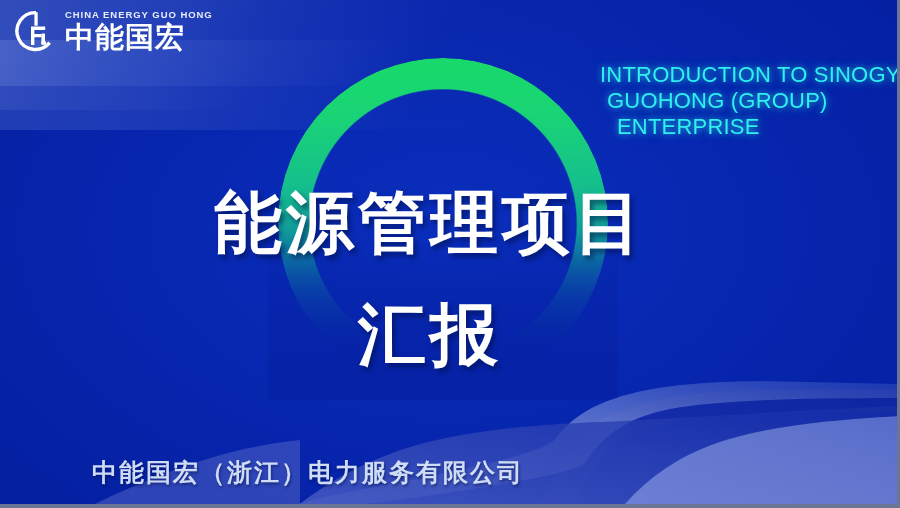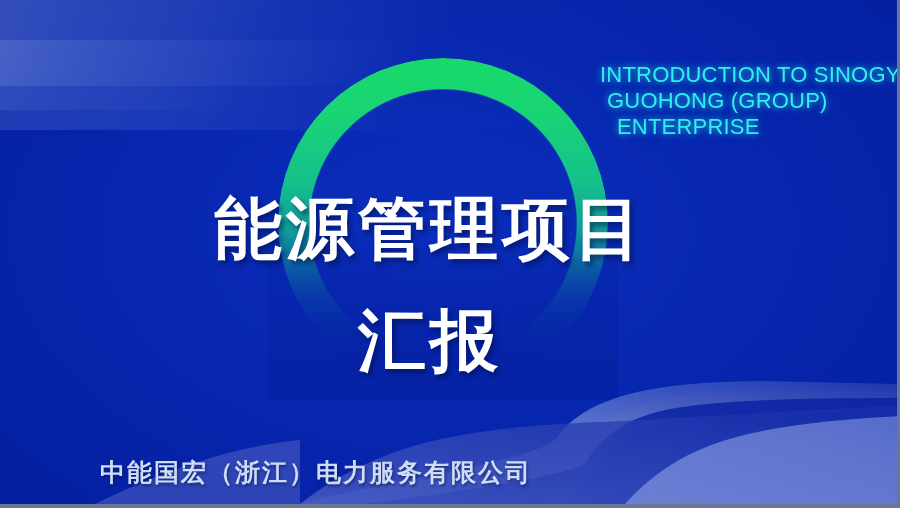--- a/index.html
+++ b/index.html
@@ -156,36 +156,36 @@
   .eng-title .l3 { padding-left: 17px; }
 
   
   .main-title {
     position: absolute;
     left: 0;
     top: 180px;
     width: 860px;
     text-align: center;
     color: #ffffff;
-    font-family: Liberation Sans, sans-serif;
+    font-family: Liberation Mono, monospace;
     font-weight: bold;
     font-size: 68px;
     line-height: 96px;
     letter-spacing: 4px;
     text-shadow: 3px 4px 5px rgba(2,14,70,0.55);
   }
   .main-title .line2 {
     display: block;
     margin-top: 16px;
   }
 
   
   .company {
     position: absolute;
-    left: 100px;
+    left: 92px;
     bottom: 15px;
     color: #cfdcf5;
     font-family: Liberation Serif, serif;
     font-size: 25px;
     font-weight: bold;
     letter-spacing: 2px;
     text-shadow: 1px 2px 3px rgba(2,14,70,0.5);
     white-space: nowrap;
   }
 </style>
@@ -233,20 +233,39 @@
       <path d="M900,30 L900,44 C782,44 712,47 670,55 C628,63 602,82 586,108 C576,124 368,150 360,150 L300,150 C318,140 542,108 556,84 C588,42 650,28 762,27 Z" fill="url(#rg2)"></path>
 
       <path d="M900,52 L900,150 L300,150 C320,134 352,114 390,100 C436,82 500,72 600,68 C690,64 800,56 900,52 Z" fill="url(#rg1)"></path>
 
       <path d="M300,150 L95,150 C140,128 190,108 240,96 C262,91 282,88 300,86 Z" fill="#3c52be" opacity="0.75"></path>
 
       <path d="M900,62 L900,150 L625,150 C648,124 680,100 726,86 C772,72 836,65 900,62 Z" fill="url(#rg3)"></path>
     </svg>
   </div>
 
+  <div class="logo">
+    <div class="logo-mark">
+      <svg viewBox="0 0 44 44" width="44" height="44">
+        <g fill="none" stroke="#ffffff" stroke-width="3.4">
+          <path d="M22 3.6 A18.4 18.4 0 1 0 35.6 33.6" stroke-linecap="butt"></path>
+        </g>
+        <g fill="#ffffff">
+          <rect x="20.4" y="3.2" width="3.3" height="13.5" rx="0.4"></rect>
+          <path d="M17.0 17.6 h14.2 v3.4 h-10.8 v4.0 h7.1 v3.3 h-7.1 v7.6 h-3.4 z"></path>
+          <rect x="27.4" y="24.6" width="3.6" height="10.9" rx="0.4"></rect>
+          <path d="M27.4 32.4 h4.6 v3.2 h-4.6 z"></path>
+        </g>
+      </svg>
+    </div>
+    <div class="logo-text">
+      <div class="logo-en">CHINA ENERGY GUO HONG</div>
+      <div class="logo-cn">中能国宏</div>
+    </div>
+  </div>
 
   <div class="eng-title">
     <div class="l1">INTRODUCTION TO SINOGY</div>
     <div class="l2">GUOHONG (GROUP)</div>
     <div class="l3">ENTERPRISE</div>
   </div>
 
   <div class="main-title">
     <span class="line1">能源管理项目</span>
     <span class="line2">汇报</span>

